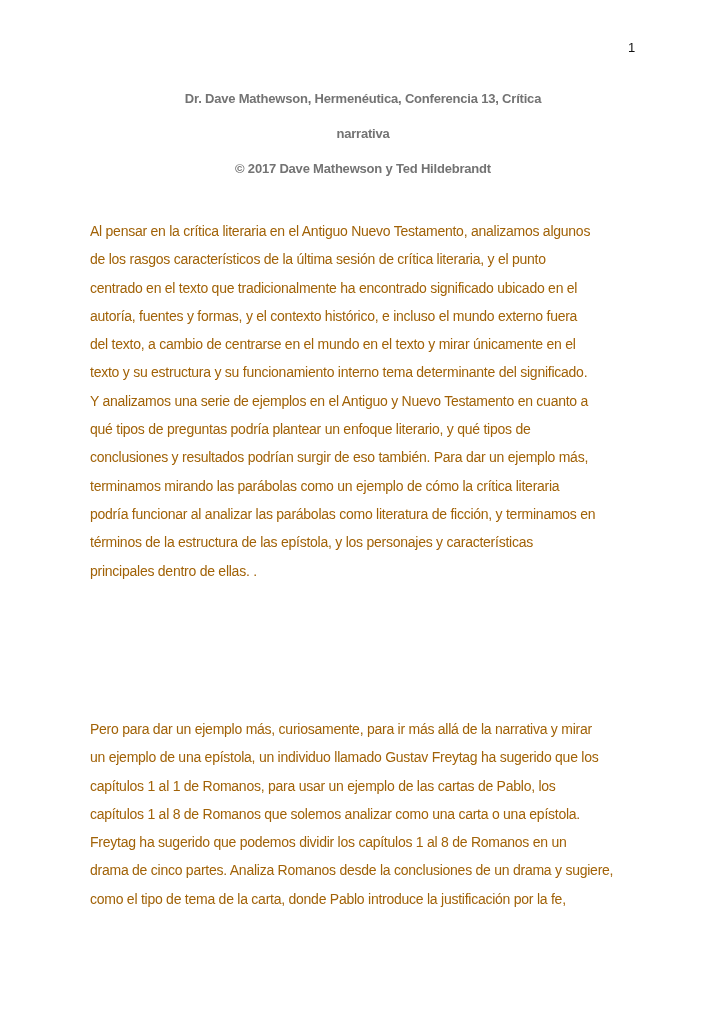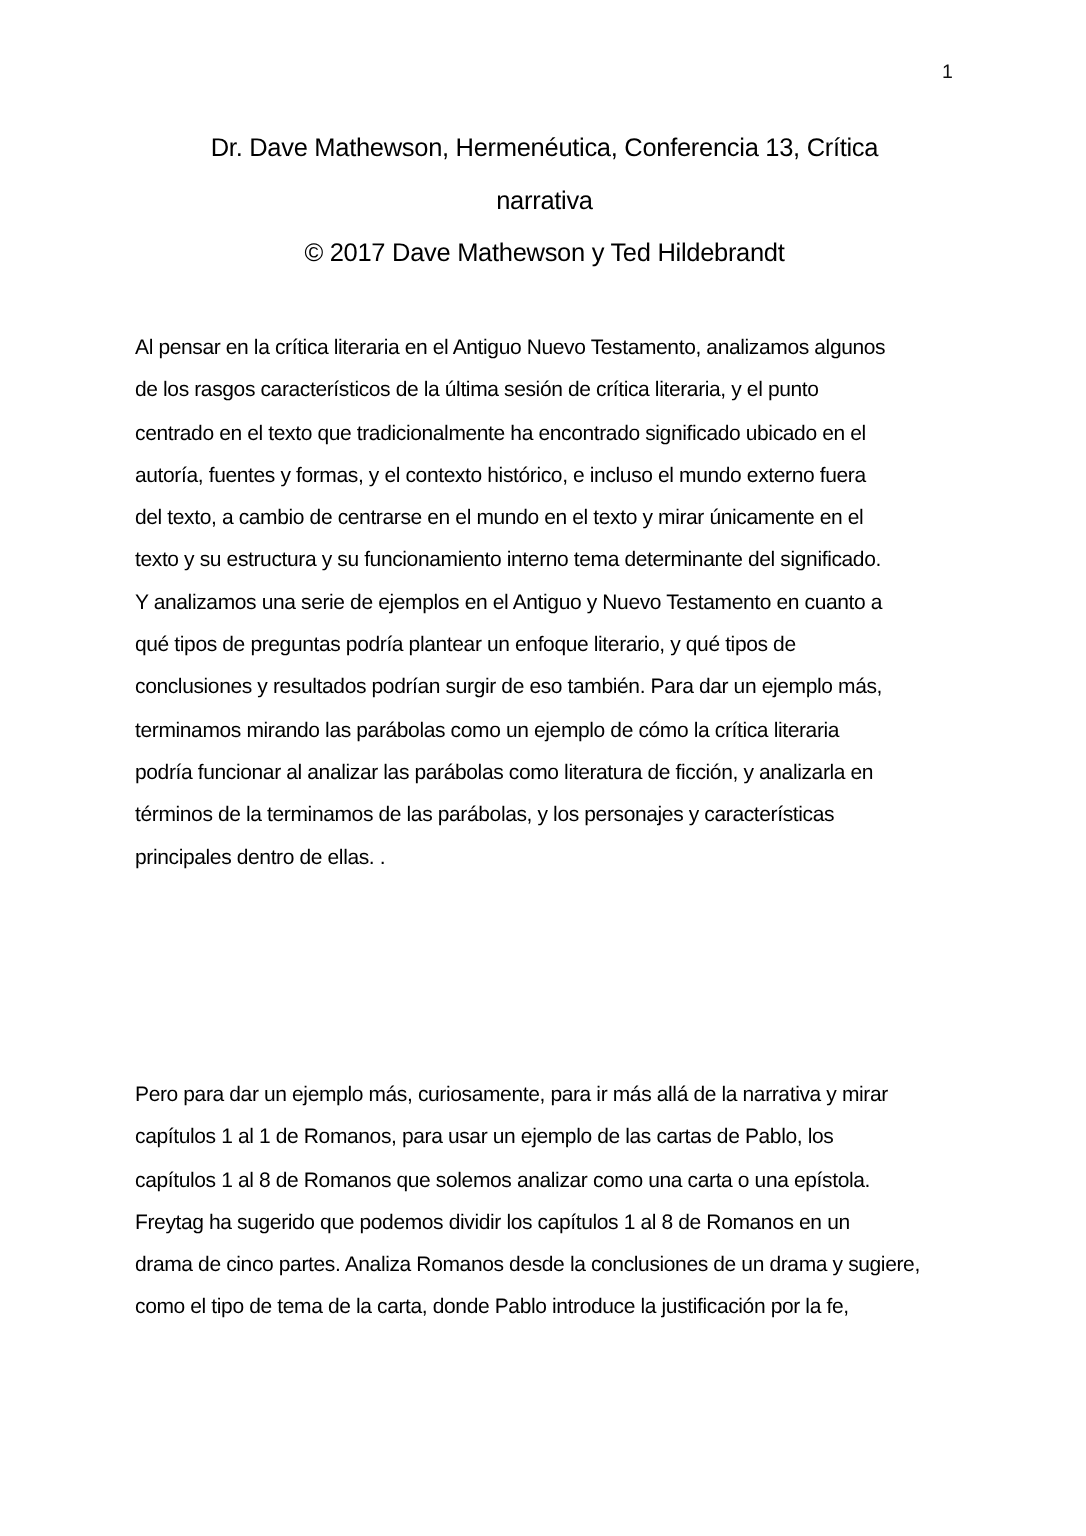--- a/index.html
+++ b/index.html
@@ -24,37 +24,37 @@
     font-size: 13px;
     line-height: 16px;
     color: #111111;
   }
   .title-block {
     position: absolute;
     top: 81px;
     left: 90px;
     width: 546px;
     text-align: center;
-    font-weight: 400;
-    font-size: 17px;
+    font-weight: 700;
+    font-size: 13px;
     line-height: 35px;
     letter-spacing: -0.2px;
-    color: #000000;
+    color: #737373;
   }
   .title-line {
     white-space: nowrap;
   }
   .paragraph {
     position: absolute;
     left: 90px;
     width: 560px;
     font-size: 14px;
     line-height: 28.3px;
     letter-spacing: -0.25px;
-    color: #000000;
+    color: #a16207;
   }
   .para-1 { top: 217px; }
   .para-2 { top: 715px; }
   .body-line {
     white-space: nowrap;
   }
 </style>
 </head>
 <body>
 
@@ -72,27 +72,28 @@
       <div class="body-line">Al pensar en la crítica literaria en el Antiguo Nuevo Testamento, analizamos algunos</div>
       <div class="body-line">de los rasgos característicos de la última sesión de crítica literaria, y el punto</div>
       <div class="body-line">centrado en el texto que tradicionalmente ha encontrado significado ubicado en el</div>
       <div class="body-line">autoría, fuentes y formas, y el contexto histórico, e incluso el mundo externo fuera</div>
       <div class="body-line">del texto, a cambio de centrarse en el mundo en el texto y mirar únicamente en el</div>
       <div class="body-line">texto y su estructura y su funcionamiento interno tema determinante del significado.</div>
       <div class="body-line">Y analizamos una serie de ejemplos en el Antiguo y Nuevo Testamento en cuanto a</div>
       <div class="body-line">qué tipos de preguntas podría plantear un enfoque literario, y qué tipos de</div>
       <div class="body-line">conclusiones y resultados podrían surgir de eso también. Para dar un ejemplo más,</div>
       <div class="body-line">terminamos mirando las parábolas como un ejemplo de cómo la crítica literaria</div>
-      <div class="body-line">podría funcionar al analizar las parábolas como literatura de ficción, y analizarla en</div>
-      <div class="body-line">términos de la terminamos de las parábolas, y los personajes y características</div>
+      <div class="body-line">podría funcionar al analizar las parábolas como literatura de ficción, y terminamos en</div>
+      <div class="body-line">términos de la estructura de las epístola, y los personajes y características</div>
       <div class="body-line">principales dentro de ellas. .</div>
     </div>
 
   <div class="paragraph para-2">
       <div class="body-line">Pero para dar un ejemplo más, curiosamente, para ir más allá de la narrativa y mirar</div>
+      <div class="body-line">un ejemplo de una epístola, un individuo llamado Gustav Freytag ha sugerido que los</div>
       <div class="body-line">capítulos 1 al 1 de Romanos, para usar un ejemplo de las cartas de Pablo, los</div>
       <div class="body-line">capítulos 1 al 8 de Romanos que solemos analizar como una carta o una epístola.</div>
       <div class="body-line">Freytag ha sugerido que podemos dividir los capítulos 1 al 8 de Romanos en un</div>
       <div class="body-line">drama de cinco partes. Analiza Romanos desde la conclusiones de un drama y sugiere,</div>
       <div class="body-line">como el tipo de tema de la carta, donde Pablo introduce la justificación por la fe,</div>
     </div>
 
 </div>
 
 </body></html>

